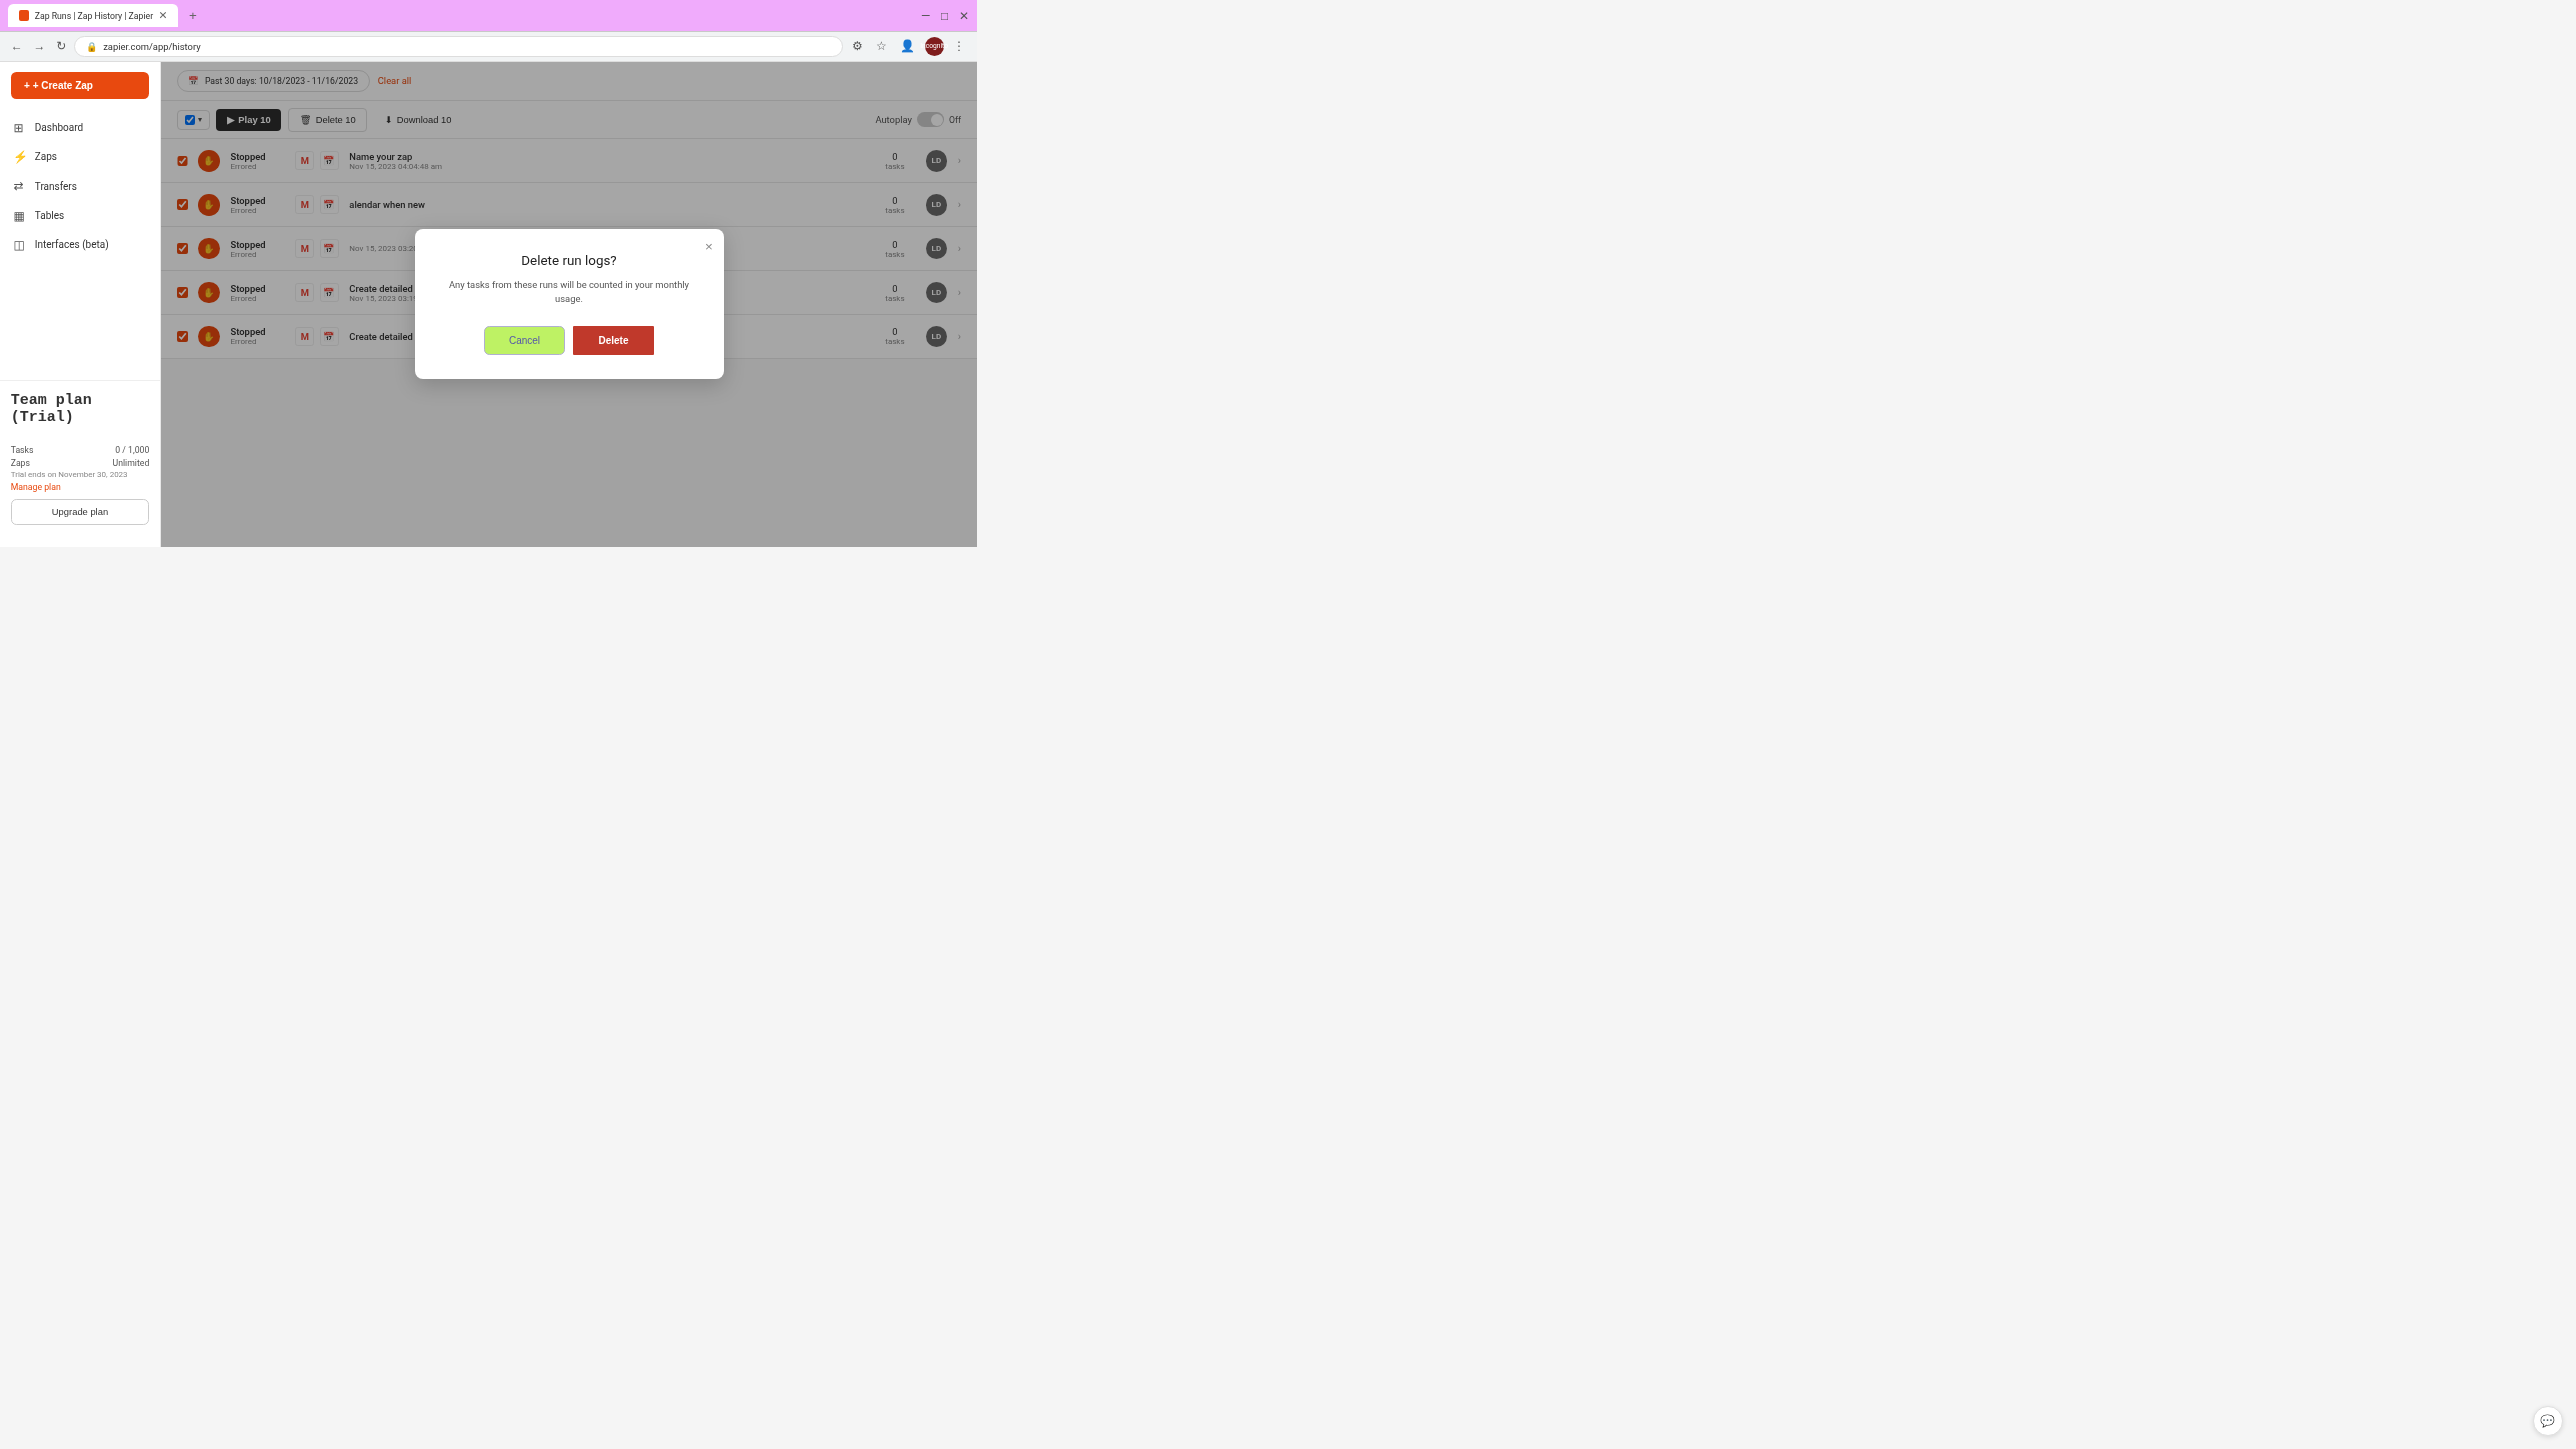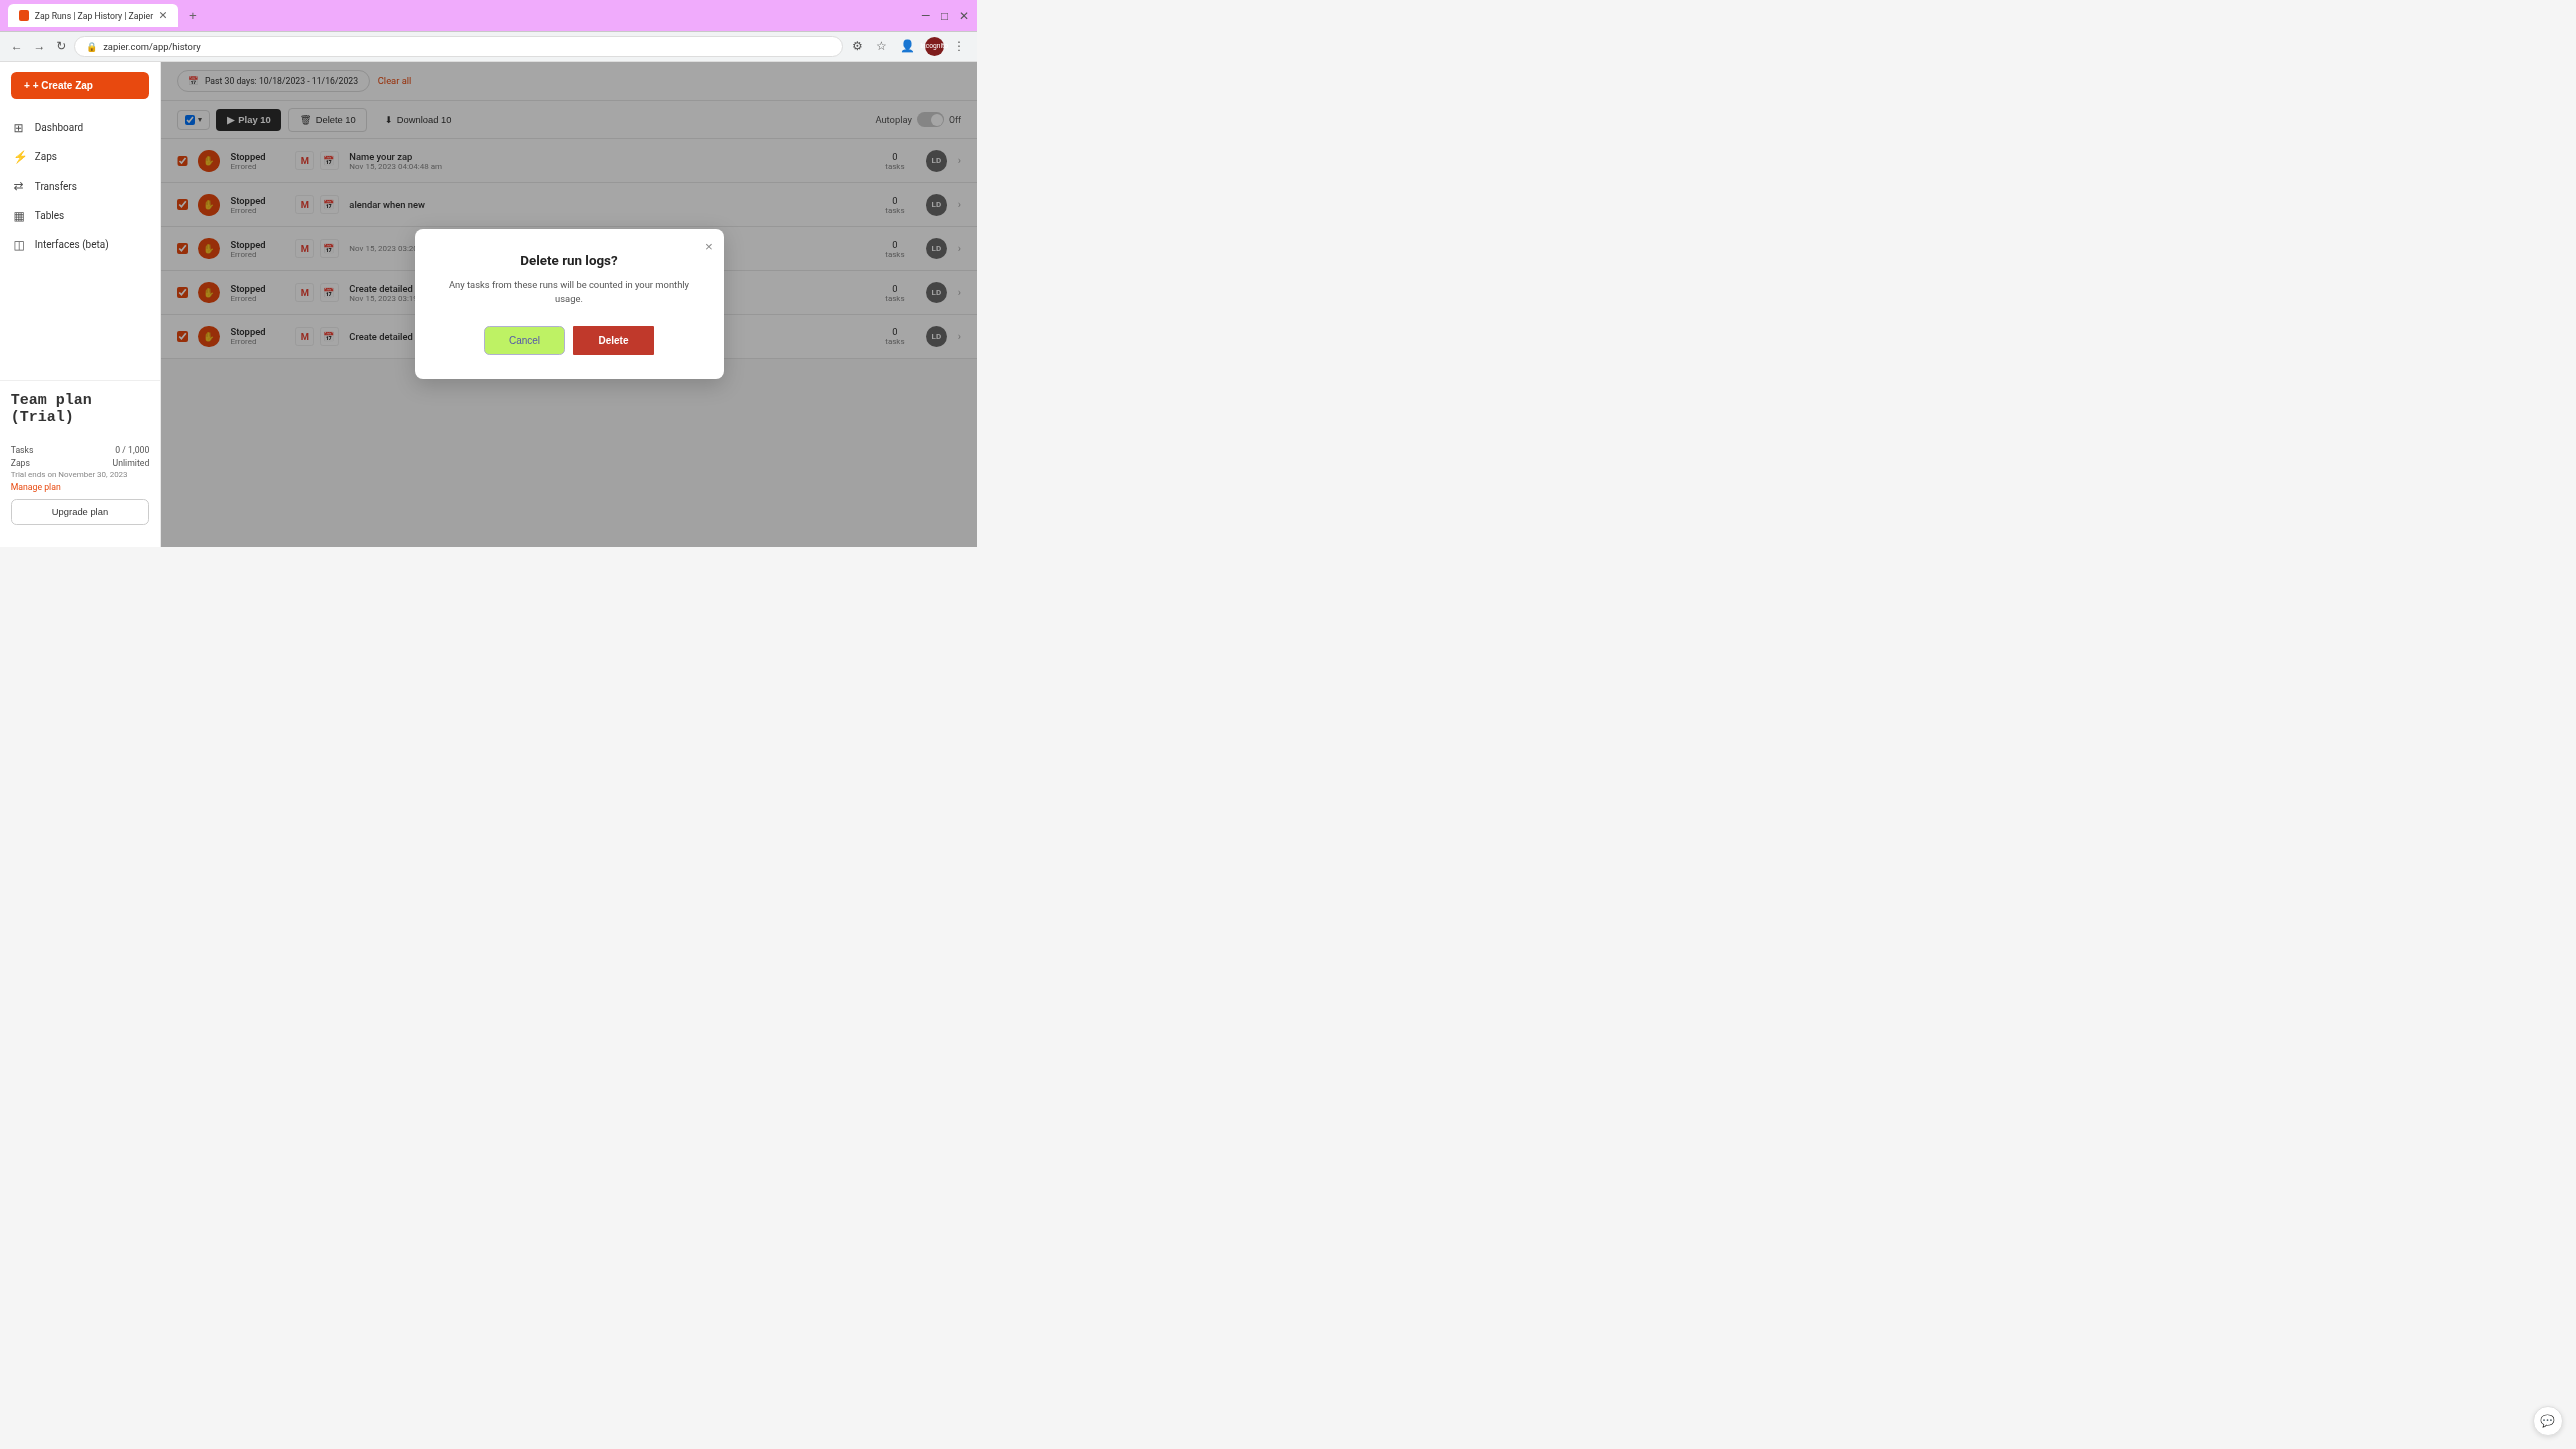--- a/index.html
+++ b/index.html
@@ -459,21 +459,21 @@
       top: 10.7px;
       right: 10.7px;
       background: none;
       border: none;
       font-size: 13.4px;
       color: #888;
       cursor: pointer;
     }
     .modal-title {
       font-size: 13.4px;
-      font-weight: 700;
+      font-weight: 400;
       color: #222;
       text-align: center;
       margin-bottom: 10.7px;
     }
     .modal-desc {
       font-size: 9.4px;
       color: #555;
       text-align: center;
       margin-bottom: 20px;
       line-height: 1.5;

